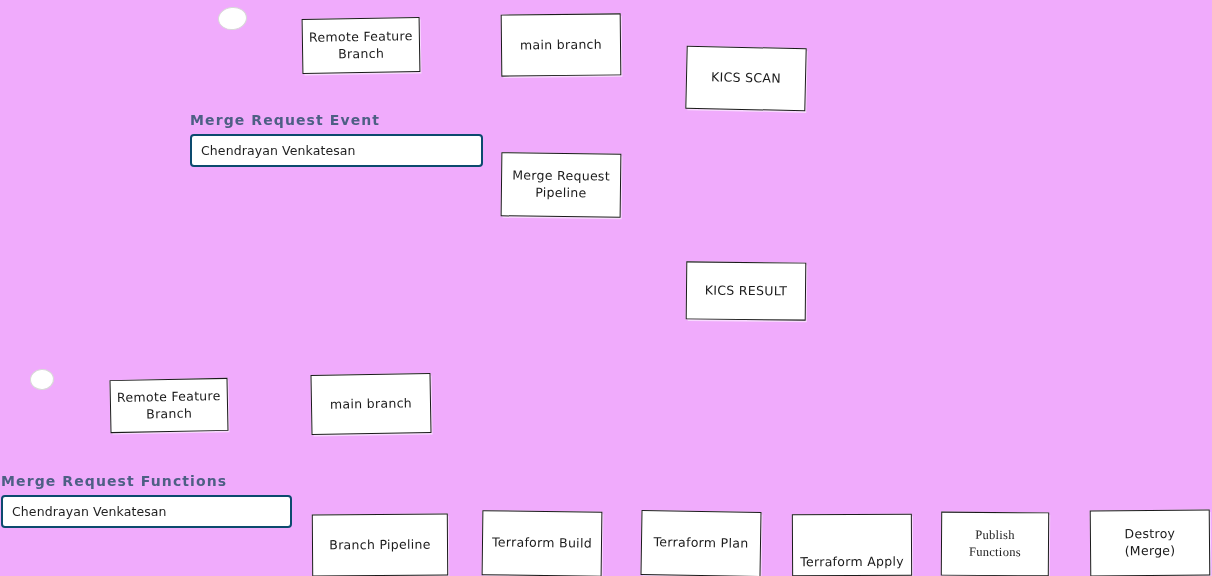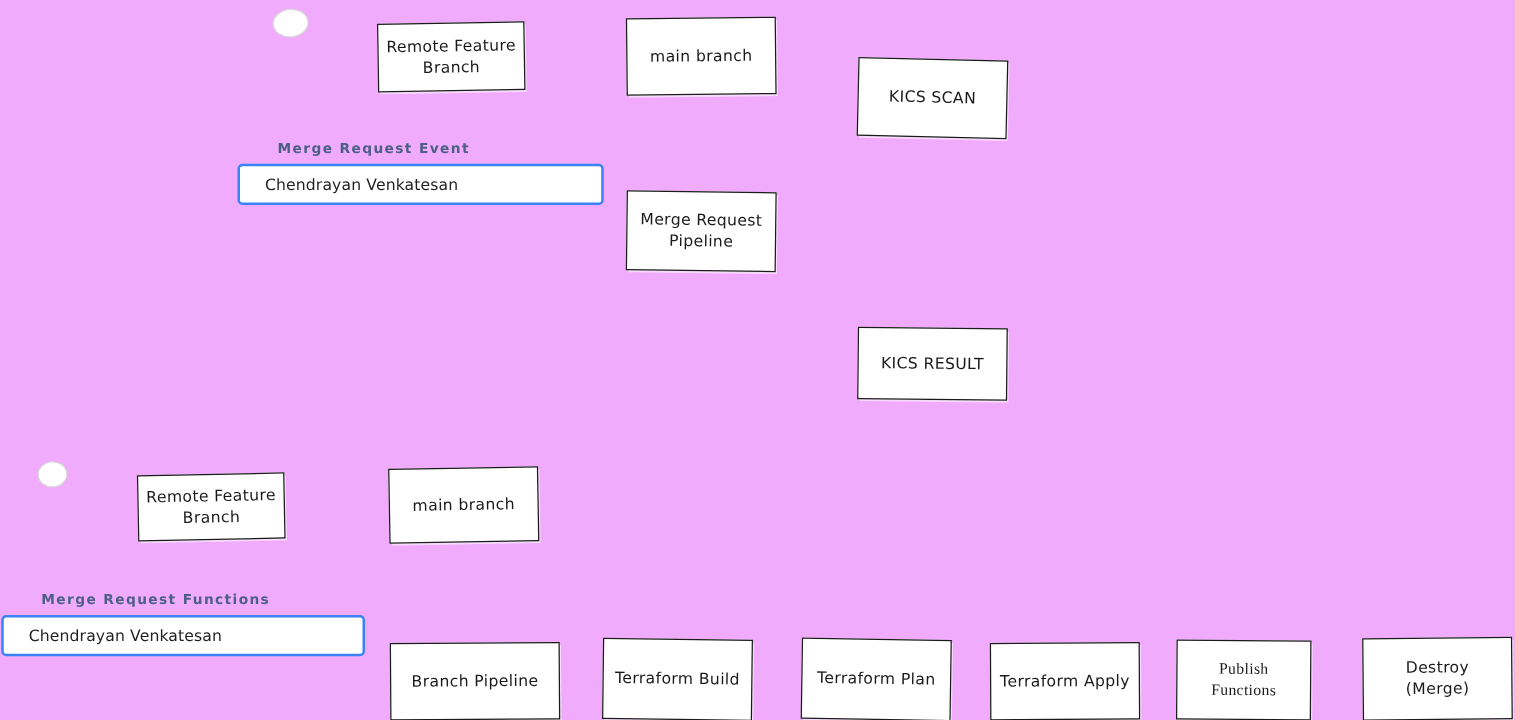--- a/index.html
+++ b/index.html
@@ -47,36 +47,35 @@
     border: 1px solid #d8d8d8;
     border-radius: 50%;
   }
 
   
   .field-group {
     position: absolute;
   }
   .field-label {
     font-family: "DejaVu Sans", sans-serif;
-    font-size: 11px;
+    font-size: 14px;
     font-weight: bold;
     letter-spacing: 1.1px;
     color: #4d5f84;
     margin-bottom: 6px;
     white-space: nowrap;
-    margin-left: 32px;
   }
   .field-input {
     display: block;
     width: 100%;
     height: 33px;
     background: #ffffff;
-    border: 2px solid #3b82f6;
+    border: 2px solid #0c4a6e;
     border-radius: 4px;
-    padding: 0 20px;
+    padding: 0 9px;
     font-family: "DejaVu Sans", sans-serif;
     font-size: 12.5px;
     color: #1f1f1f;
     outline: none;
     letter-spacing: 0.1px;
   }
   .field-input::placeholder { color: #9aa3ad; }
 </style>
 </head>
 <body>
@@ -153,21 +152,21 @@
       <span>Terraform Build</span>
     </div>
   </div>
 
   <div class="node" style="left:641px; top:511px; width:120px; height:65px; transform:rotate(0.9deg);">
     <div>
       <span>Terraform Plan</span>
     </div>
   </div>
 
-  <div class="node" style="left:792px; top:514px; width:120px; height:62px; transform:rotate(-0.3deg);">
+  <div class="node" style="left:792px; top:514px; width:120px; height:62px; transform:rotate(-0.3deg);align-items:flex-end;">
     <div>
       <span>Terraform Apply</span>
     </div>
   </div>
 
   <div class="node" style="left:941px; top:512px; width:108px; height:64px; transform:rotate(0.4deg);font-family:Liberation Serif, serif;">
     <div>
       <span>Publish Functions</span>
     </div>
   </div>

